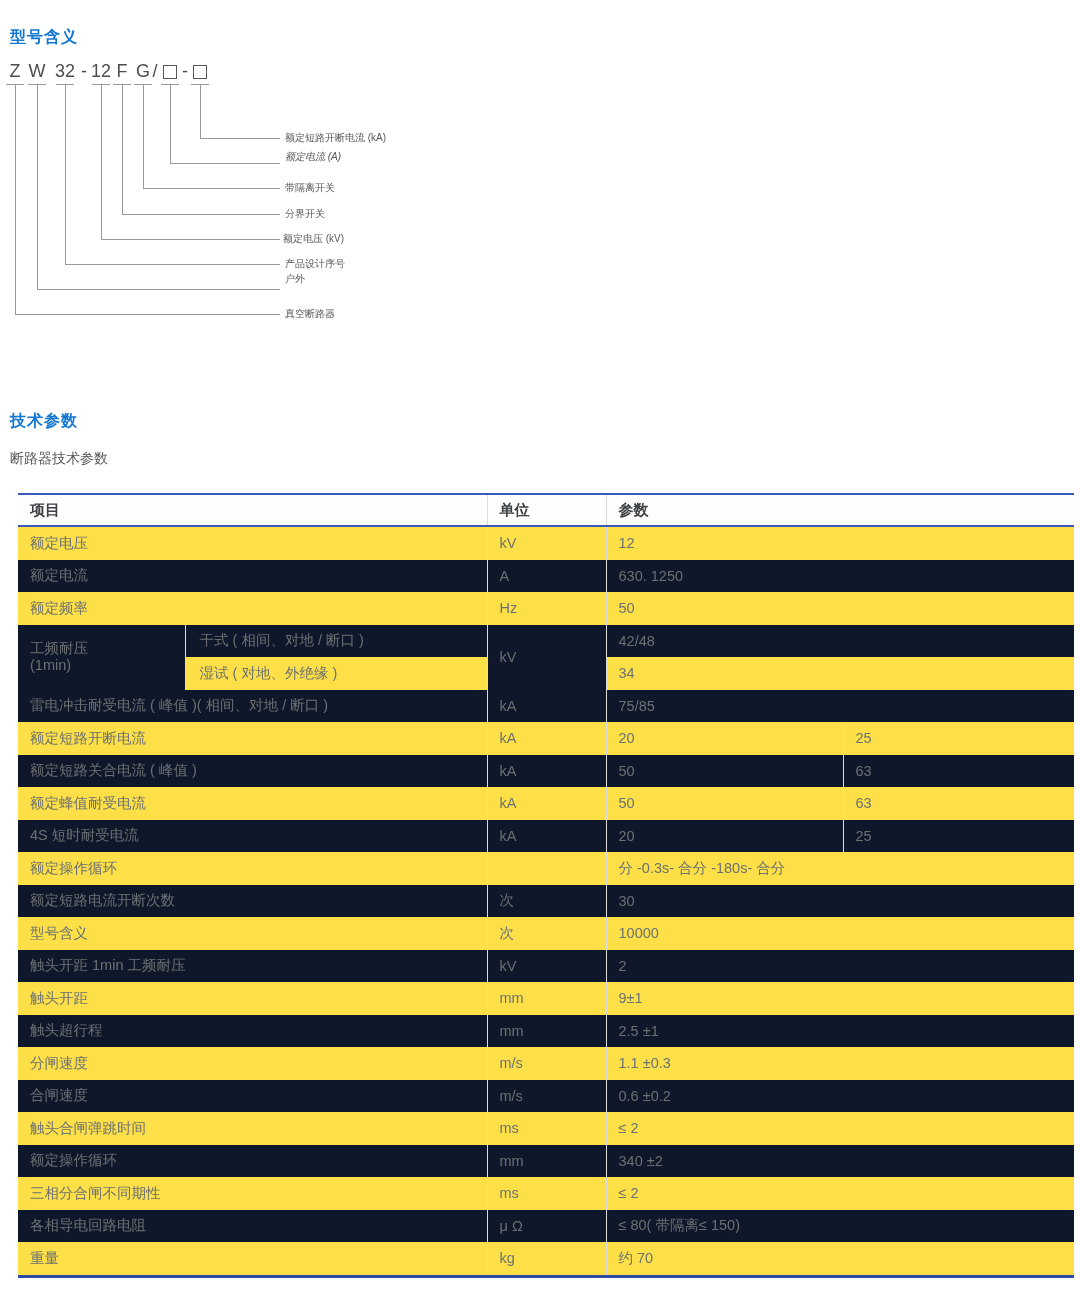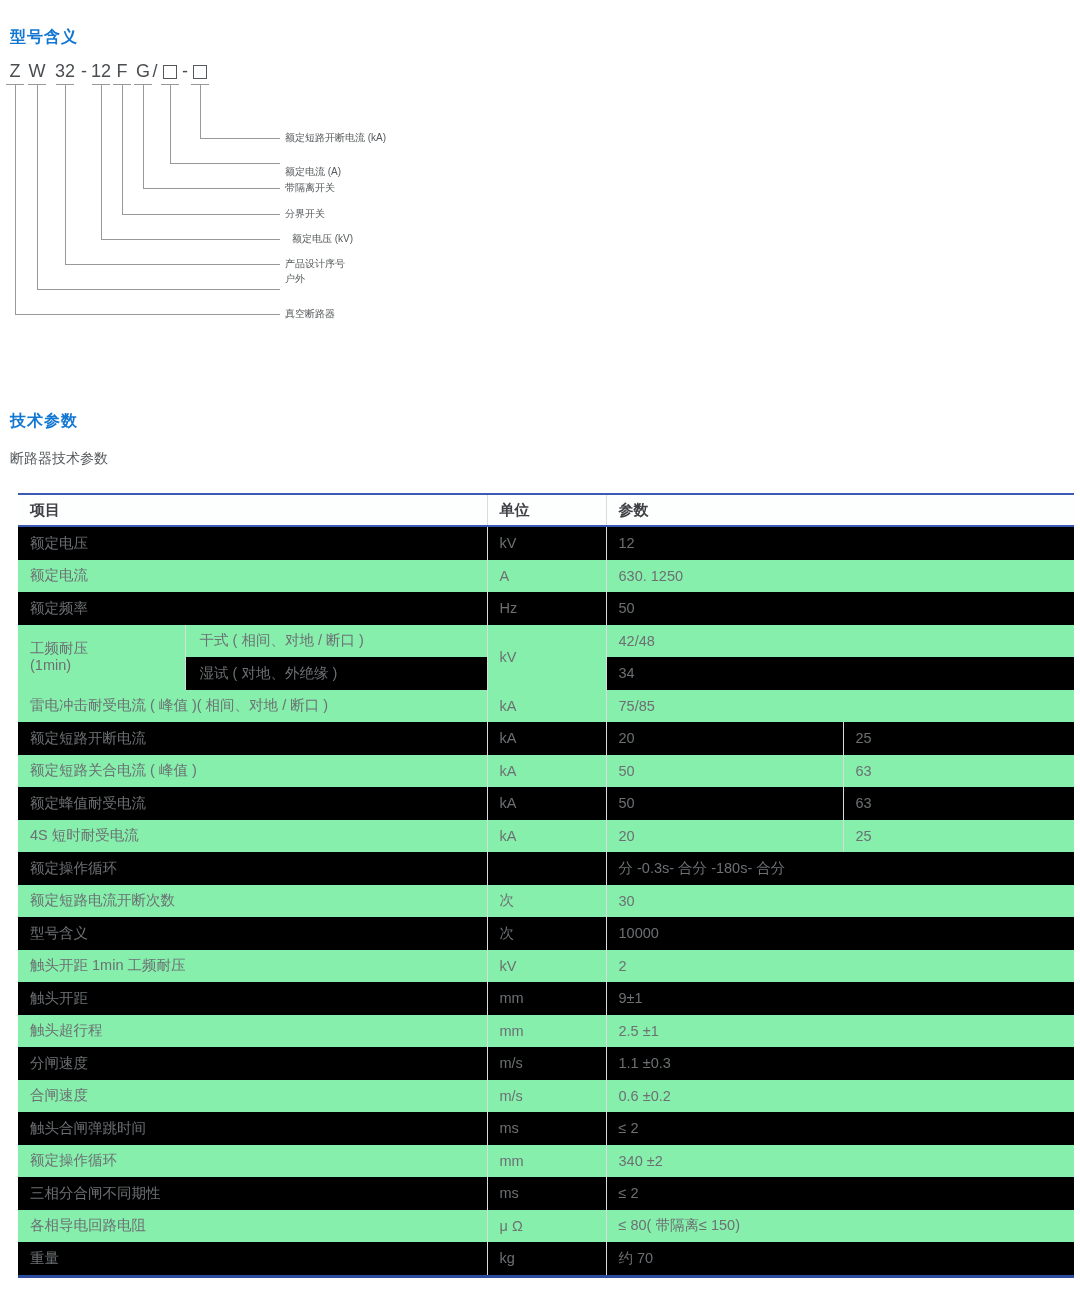--- a/index.html
+++ b/index.html
@@ -41,22 +41,22 @@
   #spec-table thead tr { border-bottom:2px solid #3c59b6; }
   #spec-table th {
     height:30px; text-align:left; font-size:15px; font-weight:700;
     color:#3d4144; padding:0 0 0 12px; background:#fdfefe;
   }
   #spec-table td {
     height:32.5px; font-size:14.5px; color:#6c7073;
     padding:0 0 0 12px; vertical-align:middle;
   }
   #spec-table td.bl, #spec-table th.bl { border-left:1px solid #d9dcde; }
-  #spec-table .g { background:#000000;margin-left:12px; }
-  #spec-table .w { background:#86efac; }
+  #spec-table .g { background:#fde047;margin-left:12px; }
+  #spec-table .w { background:#0f172a; }
   #spec-table td.subitem { padding-left:14px; }
   #spec-table td.item2 div { line-height:17px; }
 </style>
 </head>
 <body>
 
 <h1 class="sec-title">型号含义</h1>
 
 <div id="model-diagram">
     <span class="tok" style="left: 15px;">Z</span>
@@ -70,33 +70,33 @@
     <div class="sq" style="left: 170px;"></div>
     <span class="tok" style="left: 185px;">-</span>
     <div class="sq" style="left: 200px;"></div>
     <div class="ul" style="left: 191px; top: 23px; width: 18px;"></div>
     <div class="vl" style="left: 200px; top: 24px; height: 53px;"></div>
     <div class="hl" style="left: 200px; top: 77px; width: 80px;"></div>
     <span class="lbl" style="left: 285px; top: 77px;">额定短路开断电流 (kA)</span>
     <div class="ul" style="left: 161px; top: 23px; width: 18px;"></div>
     <div class="vl" style="left: 170px; top: 24px; height: 78.2px;"></div>
     <div class="hl" style="left: 170px; top: 102.2px; width: 110px;"></div>
-    <span class="lbl" style="left: 285px; top: 111px;">额定电流 (A)</span>
+    <span class="lbl" style="left: 285px; top: 96px; font-style: italic;">额定电流 (A)</span>
     <div class="ul" style="left: 134px; top: 23px; width: 18px;"></div>
     <div class="vl" style="left: 143px; top: 24px; height: 103.4px;"></div>
     <div class="hl" style="left: 143px; top: 127.4px; width: 137px;"></div>
     <span class="lbl" style="left: 285px; top: 127.4px;">带隔离开关</span>
     <div class="ul" style="left: 113px; top: 23px; width: 18px;"></div>
     <div class="vl" style="left: 122px; top: 24px; height: 128.6px;"></div>
     <div class="hl" style="left: 122px; top: 152.6px; width: 158px;"></div>
     <span class="lbl" style="left: 285px; top: 152.6px;">分界开关</span>
     <div class="ul" style="left: 92px; top: 23px; width: 18px;"></div>
     <div class="vl" style="left: 101px; top: 24px; height: 153.8px;"></div>
     <div class="hl" style="left: 101px; top: 177.8px; width: 179px;"></div>
-    <span class="lbl" style="left: 292px; top: 177.8px;">额定电压 (kV)</span>
+    <span class="lbl" style="left: 283px; top: 177.8px;">额定电压 (kV)</span>
     <div class="ul" style="left: 56px; top: 23px; width: 18px;"></div>
     <div class="vl" style="left: 65px; top: 24px; height: 179px;"></div>
     <div class="hl" style="left: 65px; top: 203px; width: 215px;"></div>
     <span class="lbl" style="left: 285px; top: 203px;">产品设计序号</span>
     <div class="ul" style="left: 28px; top: 23px; width: 18px;"></div>
     <div class="vl" style="left: 37px; top: 24px; height: 204.2px;"></div>
     <div class="hl" style="left: 37px; top: 228.2px; width: 243px;"></div>
     <span class="lbl" style="left: 285px; top: 218px;">户外</span>
     <div class="ul" style="left: 6px; top: 23px; width: 18px;"></div>
     <div class="vl" style="left: 15px; top: 24px; height: 229.4px;"></div>

